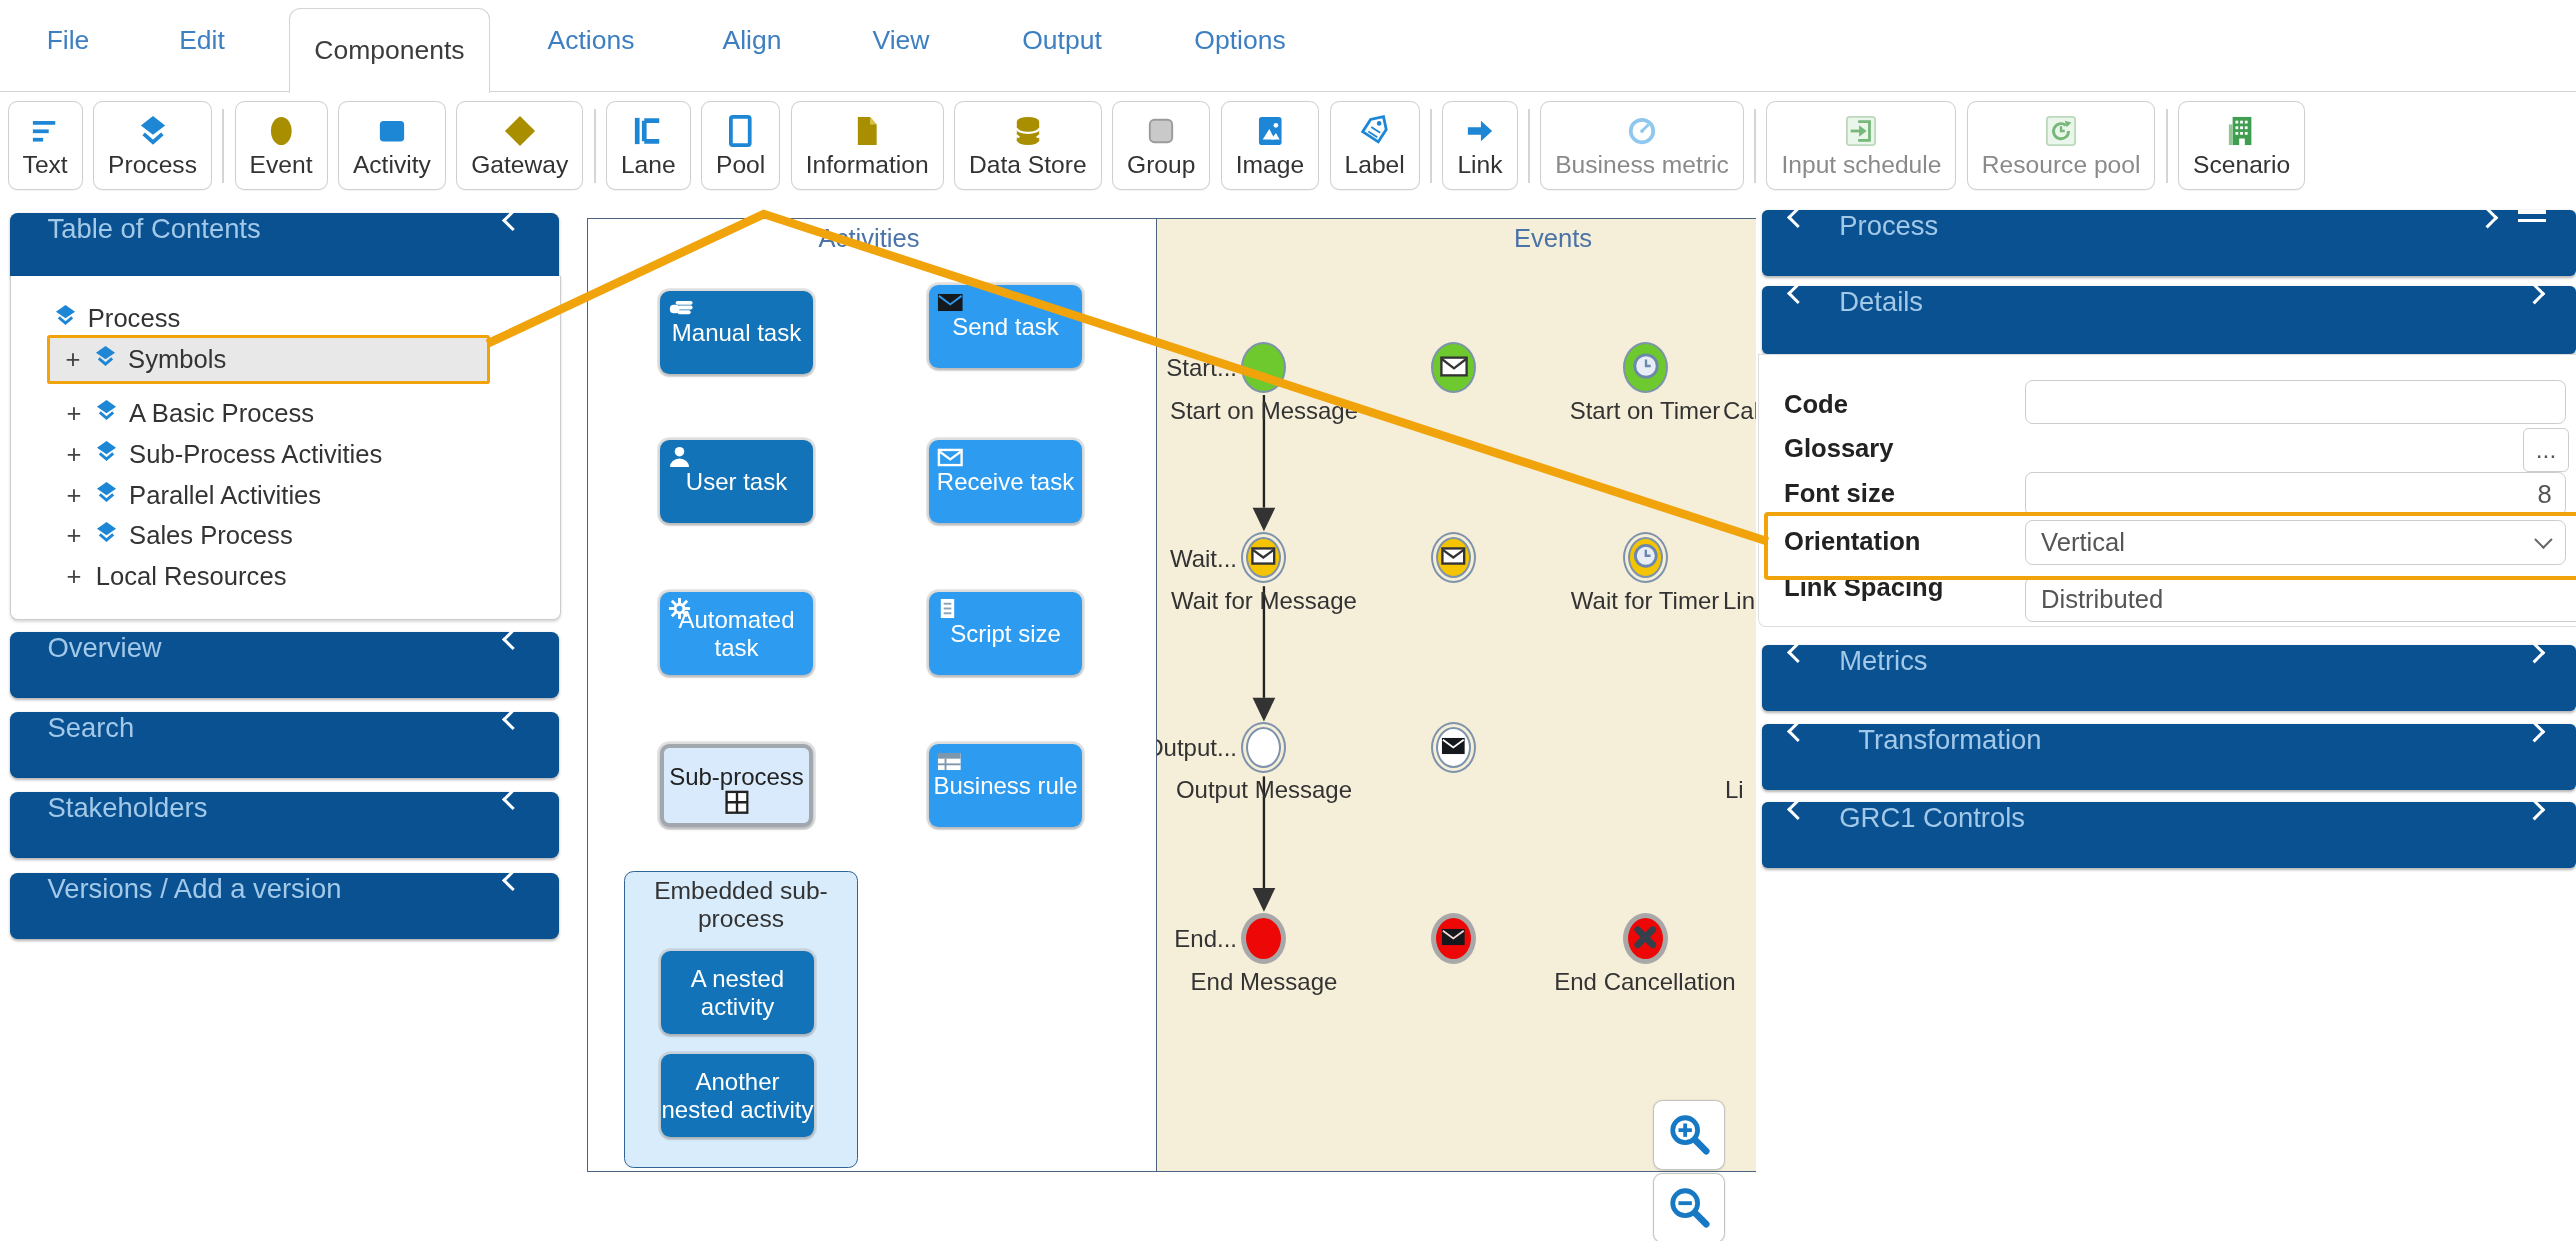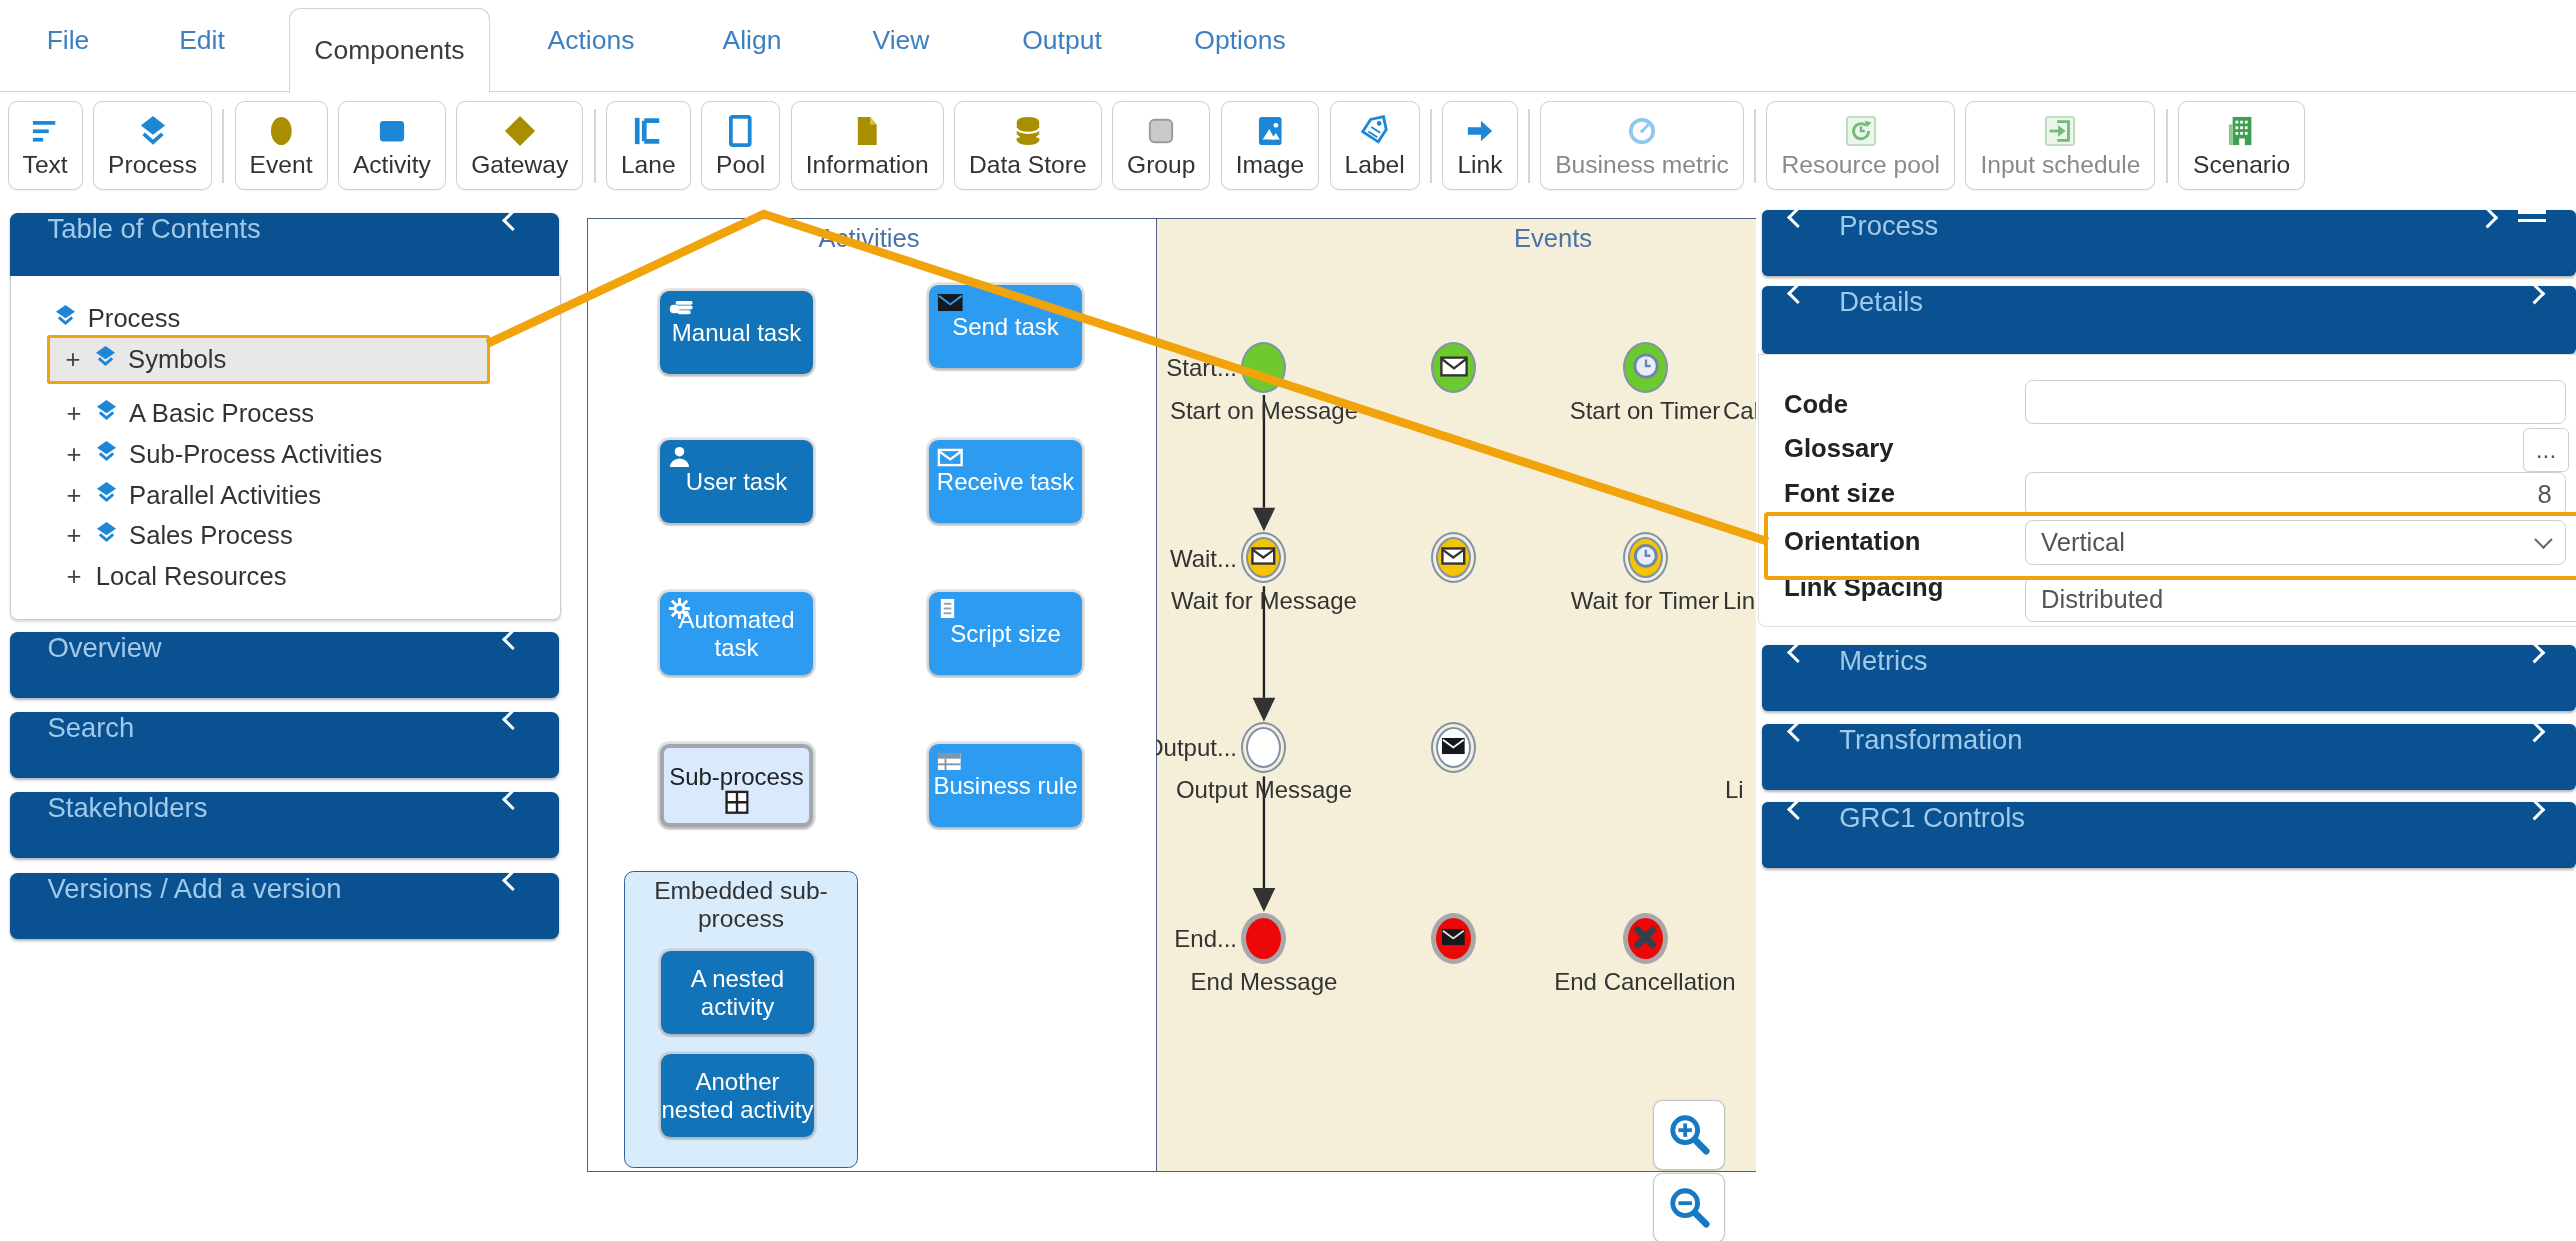--- a/index.html
+++ b/index.html
@@ -229,37 +229,37 @@
             <circle cx="16" cy="16" r="2" fill="#8fc7ee"></circle>
           </svg>
       </span>
         <span class="tlabel">Business metric</span>
     </div>
     <span class="tsep"></span>
     <div class="tbtn disabled">
       <span class="ticon">
         <svg width="32" height="32" viewBox="0 0 34 34">
             <rect x="2" y="2" width="30" height="30" rx="3" fill="#eaf6ea" stroke="#bcd9bc" stroke-width="2"></rect>
+            <path d="M14 7 h12 v20 h-12" fill="none" stroke="#76b77a" stroke-width="3"></path>
+            <path d="M6 17 h12" stroke="#76b77a" stroke-width="3"></path>
+            <polygon points="15,11 23,17 15,23" fill="#76b77a"></polygon>
+          </svg>
+      </span>
+        <span class="tlabel">Input schedule</span>
+    </div>
+    <div class="tbtn disabled">
+      <span class="ticon">
+        <svg width="32" height="32" viewBox="0 0 34 34">
+            <rect x="2" y="2" width="30" height="30" rx="3" fill="#eaf6ea" stroke="#bcd9bc" stroke-width="2"></rect>
             <path d="M25 17 a8 8 0 1 1 -3-6" fill="none" stroke="#76b77a" stroke-width="3"></path>
             <polygon points="21,6 28,8 23,13" fill="#76b77a"></polygon>
             <path d="M17 12 v5 h4" stroke="#76b77a" stroke-width="2.5" fill="none"></path>
           </svg>
       </span>
         <span class="tlabel">Resource pool</span>
-    </div>
-    <div class="tbtn disabled">
-      <span class="ticon">
-        <svg width="32" height="32" viewBox="0 0 34 34">
-            <rect x="2" y="2" width="30" height="30" rx="3" fill="#eaf6ea" stroke="#bcd9bc" stroke-width="2"></rect>
-            <path d="M14 7 h12 v20 h-12" fill="none" stroke="#76b77a" stroke-width="3"></path>
-            <path d="M6 17 h12" stroke="#76b77a" stroke-width="3"></path>
-            <polygon points="15,11 23,17 15,23" fill="#76b77a"></polygon>
-          </svg>
-      </span>
-        <span class="tlabel">Input schedule</span>
     </div>
     <span class="tsep"></span>
     <div class="tbtn">
       <span class="ticon">
         <svg width="30" height="32" viewBox="0 0 32 34">
             <rect x="6" y="2" width="20" height="30" fill="#3f9e4f"></rect>
             <rect x="2" y="10" width="4" height="22" fill="#8fc795"></rect>
             <g fill="#fff">
               <rect x="9" y="6" width="3" height="3"></rect>
               <rect x="14" y="6" width="3" height="3"></rect>
@@ -601,21 +601,21 @@
     <span class="ddchv"></span>
   </div>
 
   <div class="bluebar" style="left:1762px;top:645px;width:814px;height:66px;border-radius:5.7px;">
     <span class="chv chv-l" style="margin-left:28px"></span>
     <span style="margin-left:34px">Metrics</span>
     <span class="chv chv-r" style="position:absolute;right:34px"></span>
   </div>
   <div class="bluebar" style="left:1762px;top:724px;width:814px;height:66px;border-radius:5.7px;">
     <span class="chv chv-l" style="margin-left:28px"></span>
-    <span style="margin-left:34px">Transformation</span>
+    <span style="margin-left:53px">Transformation</span>
     <span class="chv chv-r" style="position:absolute;right:34px"></span>
   </div>
   <div class="bluebar" style="left:1762px;top:802px;width:814px;height:66px;border-radius:5.7px;">
     <span class="chv chv-l" style="margin-left:28px"></span>
     <span style="margin-left:34px">GRC1 Controls</span>
     <span class="chv chv-r" style="position:absolute;right:34px"></span>
   </div>
 
   <svg class="overlay" viewBox="0 0 2722 1312">
     <polyline points="515,363 807,226 1868,572" fill="none" stroke="#f0a30a" stroke-width="9" stroke-linejoin="miter"></polyline>

